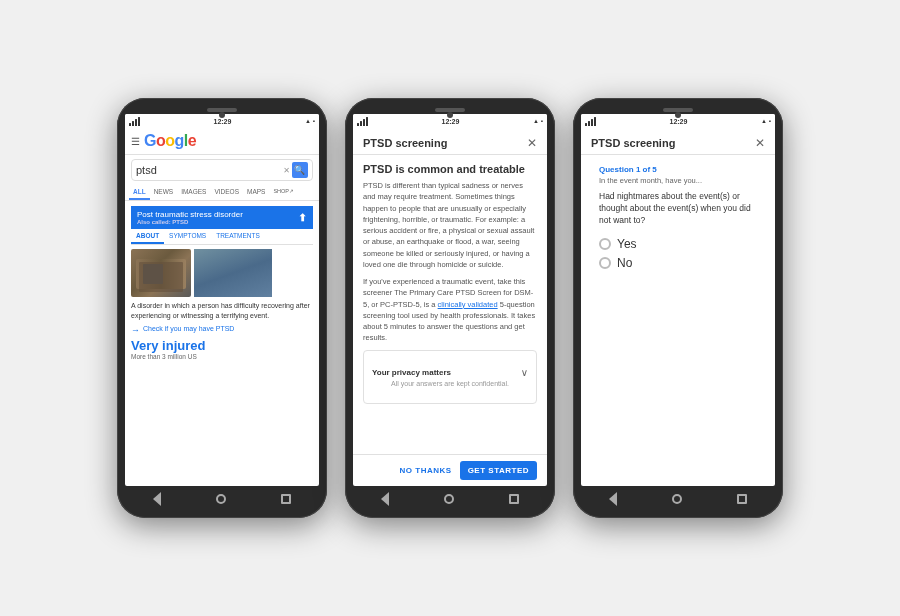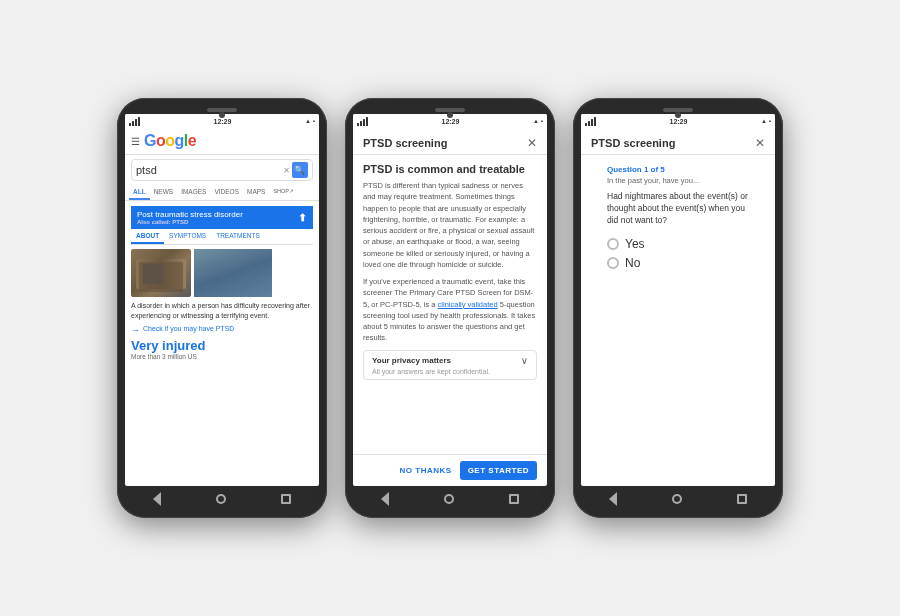--- a/index.html
+++ b/index.html
@@ -213,22 +213,23 @@
       border-bottom: 1px solid #e0e0e0;
     }
     .modal-title { font-size: 11px; font-weight: bold; color: #333; }
     .modal-close { font-size: 12px; color: #666; cursor: pointer; }
     .modal-body { flex: 1; overflow-y: auto; padding: 8px 10px; }
     .modal-h1 { font-size: 11px; font-weight: bold; color: #333; margin-bottom: 5px; }
     .modal-text { font-size: 7.5px; color: #555; line-height: 1.5; margin-bottom: 6px; }
     .privacy-section {
       border: 1px solid #e0e0e0;
       border-radius: 4px;
-      padding: 4px 8px;
+      padding: 16px 8px;
       margin: 6px 0;
+      text-align: center;
     }
     .privacy-header {
       display: flex;
       justify-content: space-between;
       align-items: center;
     }
     .privacy-title { font-size: 8px; font-weight: bold; color: #333; }
     .privacy-text { font-size: 7px; color: #999; margin-top: 2px; }
     .privacy-chevron { font-size: 10px; color: #666; }
     .modal-footer {
@@ -420,23 +421,23 @@
         <span class="time">12:29</span>
         <div style="display:flex;gap:2px;align-items:center">
           <span style="font-size:6px">▲</span>
           <span style="font-size:6px;font-weight:bold">▪</span>
         </div>
       </div>
       <div class="question-header">
         <span class="question-title">PTSD screening</span>
         <span class="modal-close">✕</span>
       </div>
-      <div style="flex:1;padding:4px 16px">
+      <div style="flex:1;padding:4px 8px">
         <div class="question-progress">Question 1 of 5</div>
-        <div class="question-context">In the past your, have you...</div>
+        <div class="question-context">In the event month, have you...</div>
         <div class="question-text">Had nightmares about the event(s) or thought about the event(s) when you did not want to?</div>
         <div class="radio-option">
           <div class="radio-circle"></div>
           <span class="radio-label">Yes</span>
         </div>
         <div class="radio-option">
           <div class="radio-circle"></div>
           <span class="radio-label">No</span>
         </div>
       </div>

